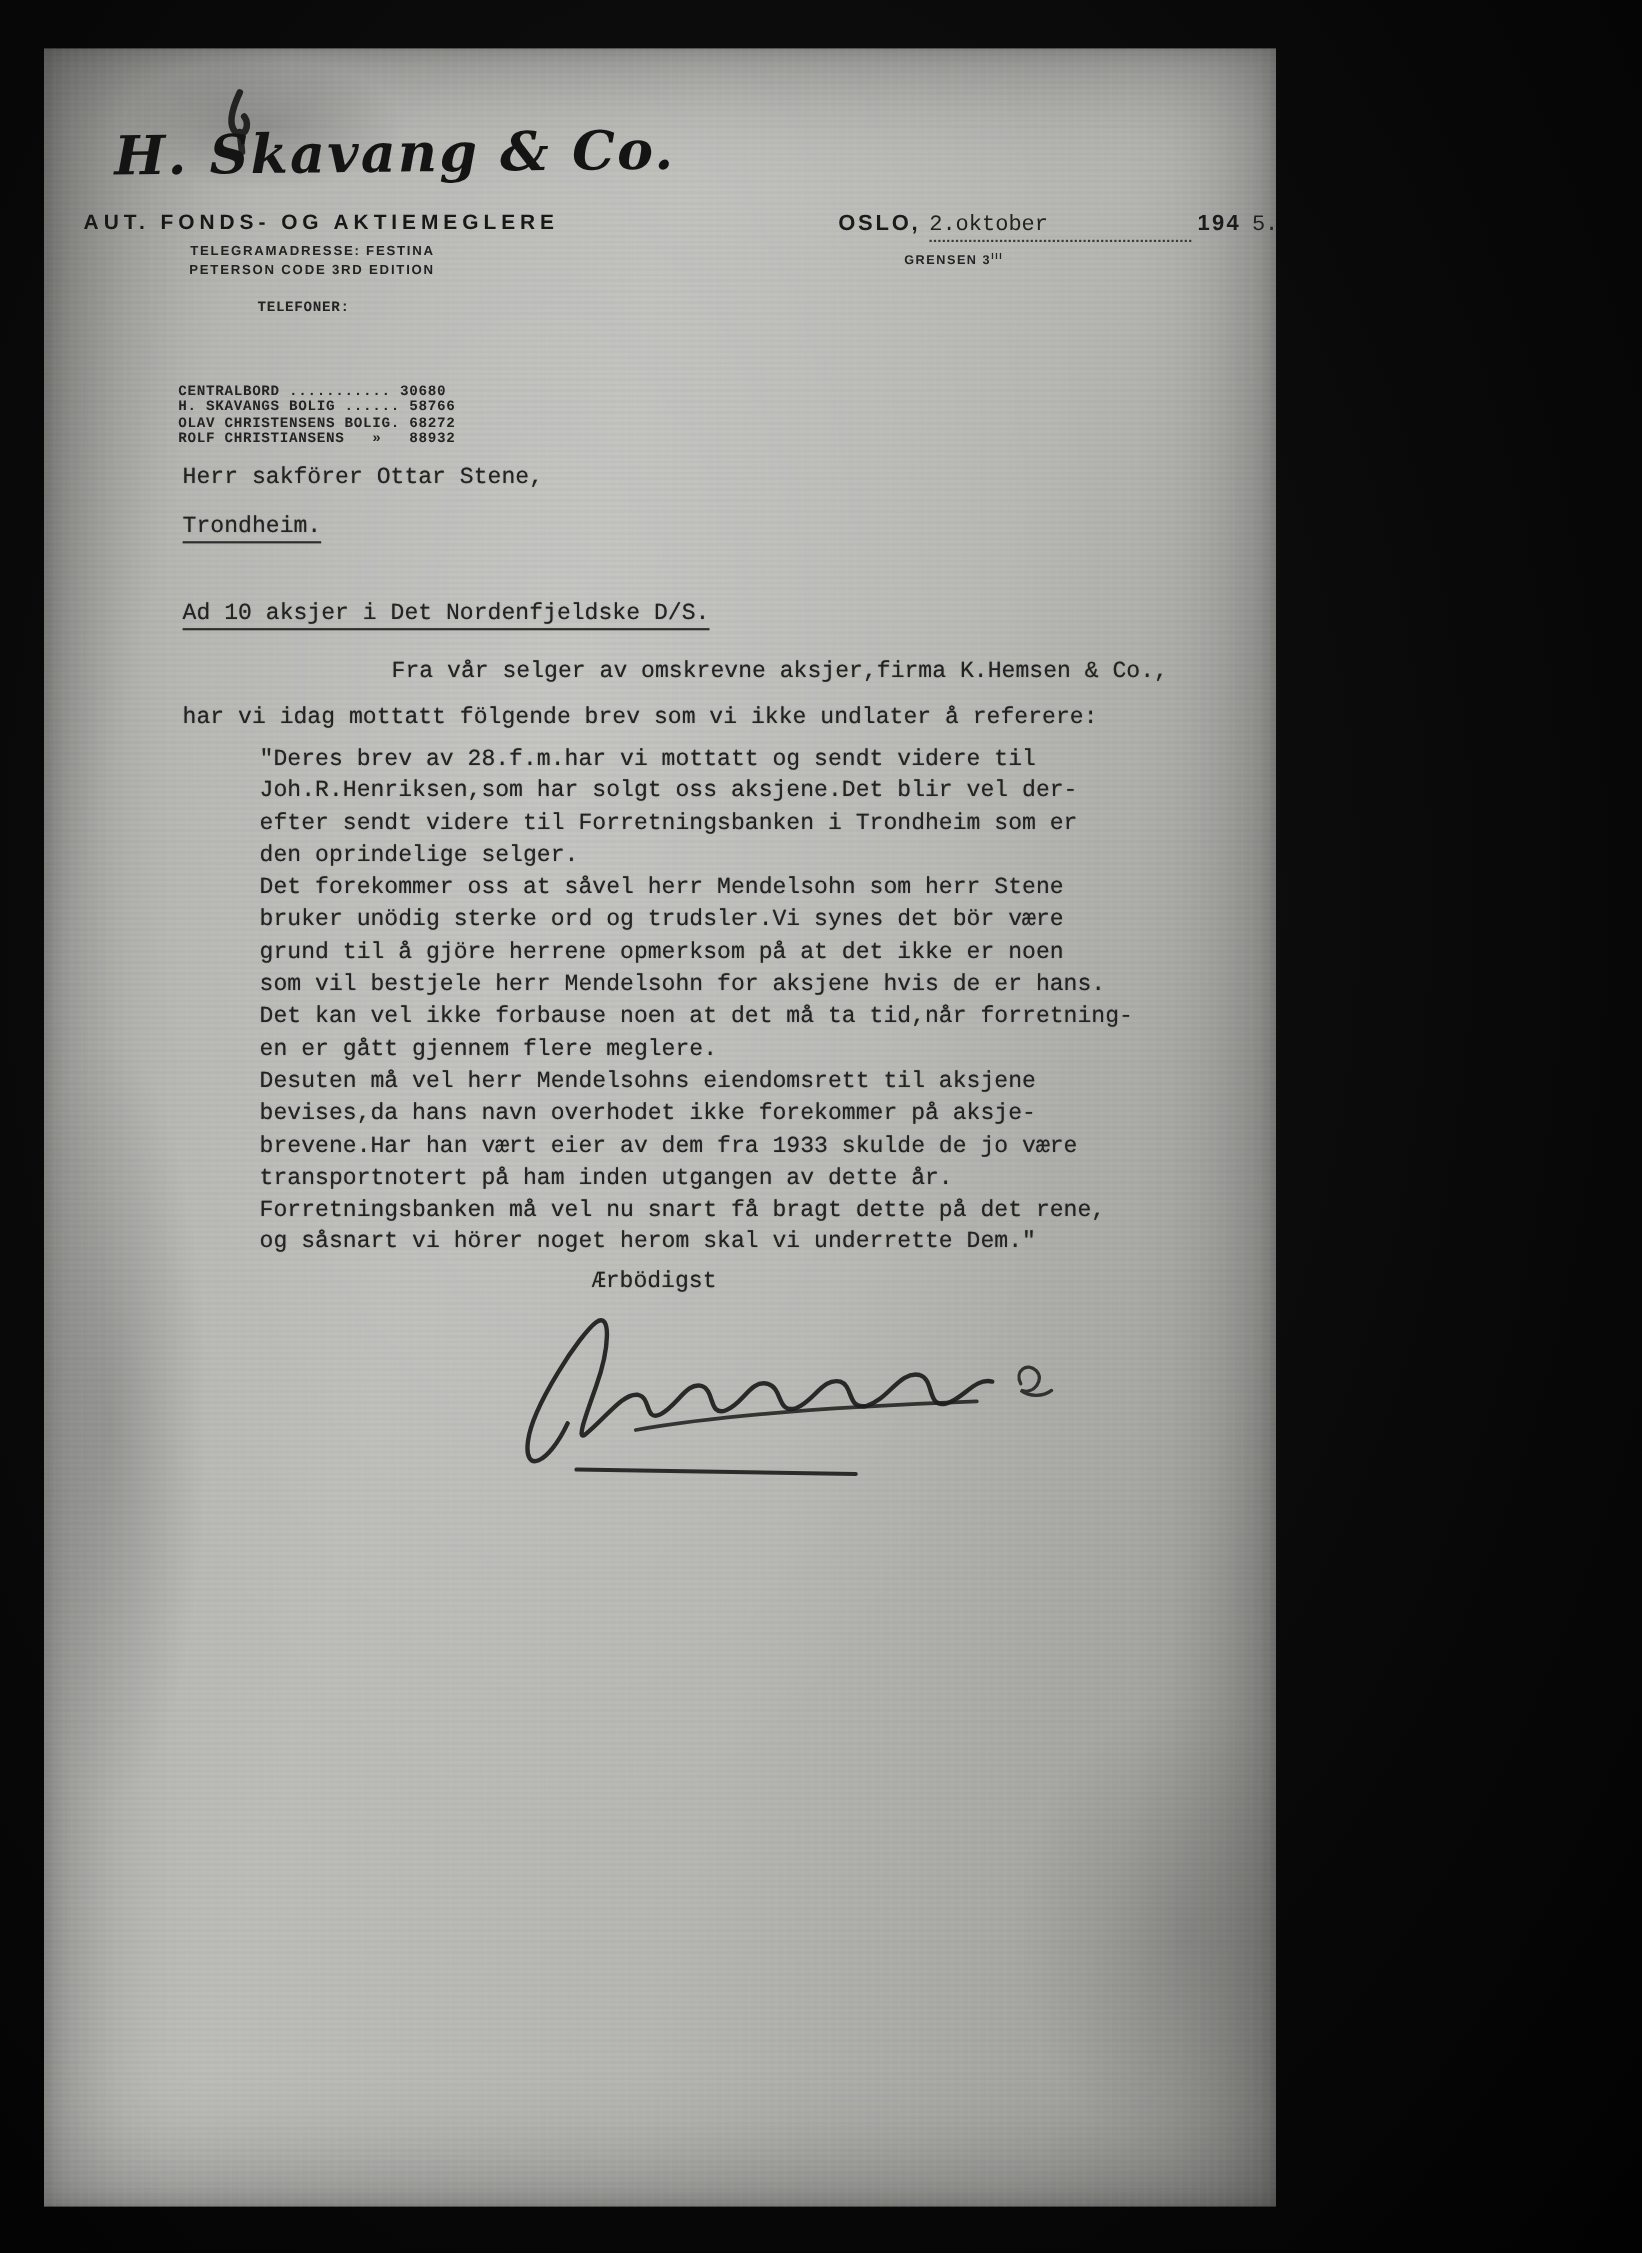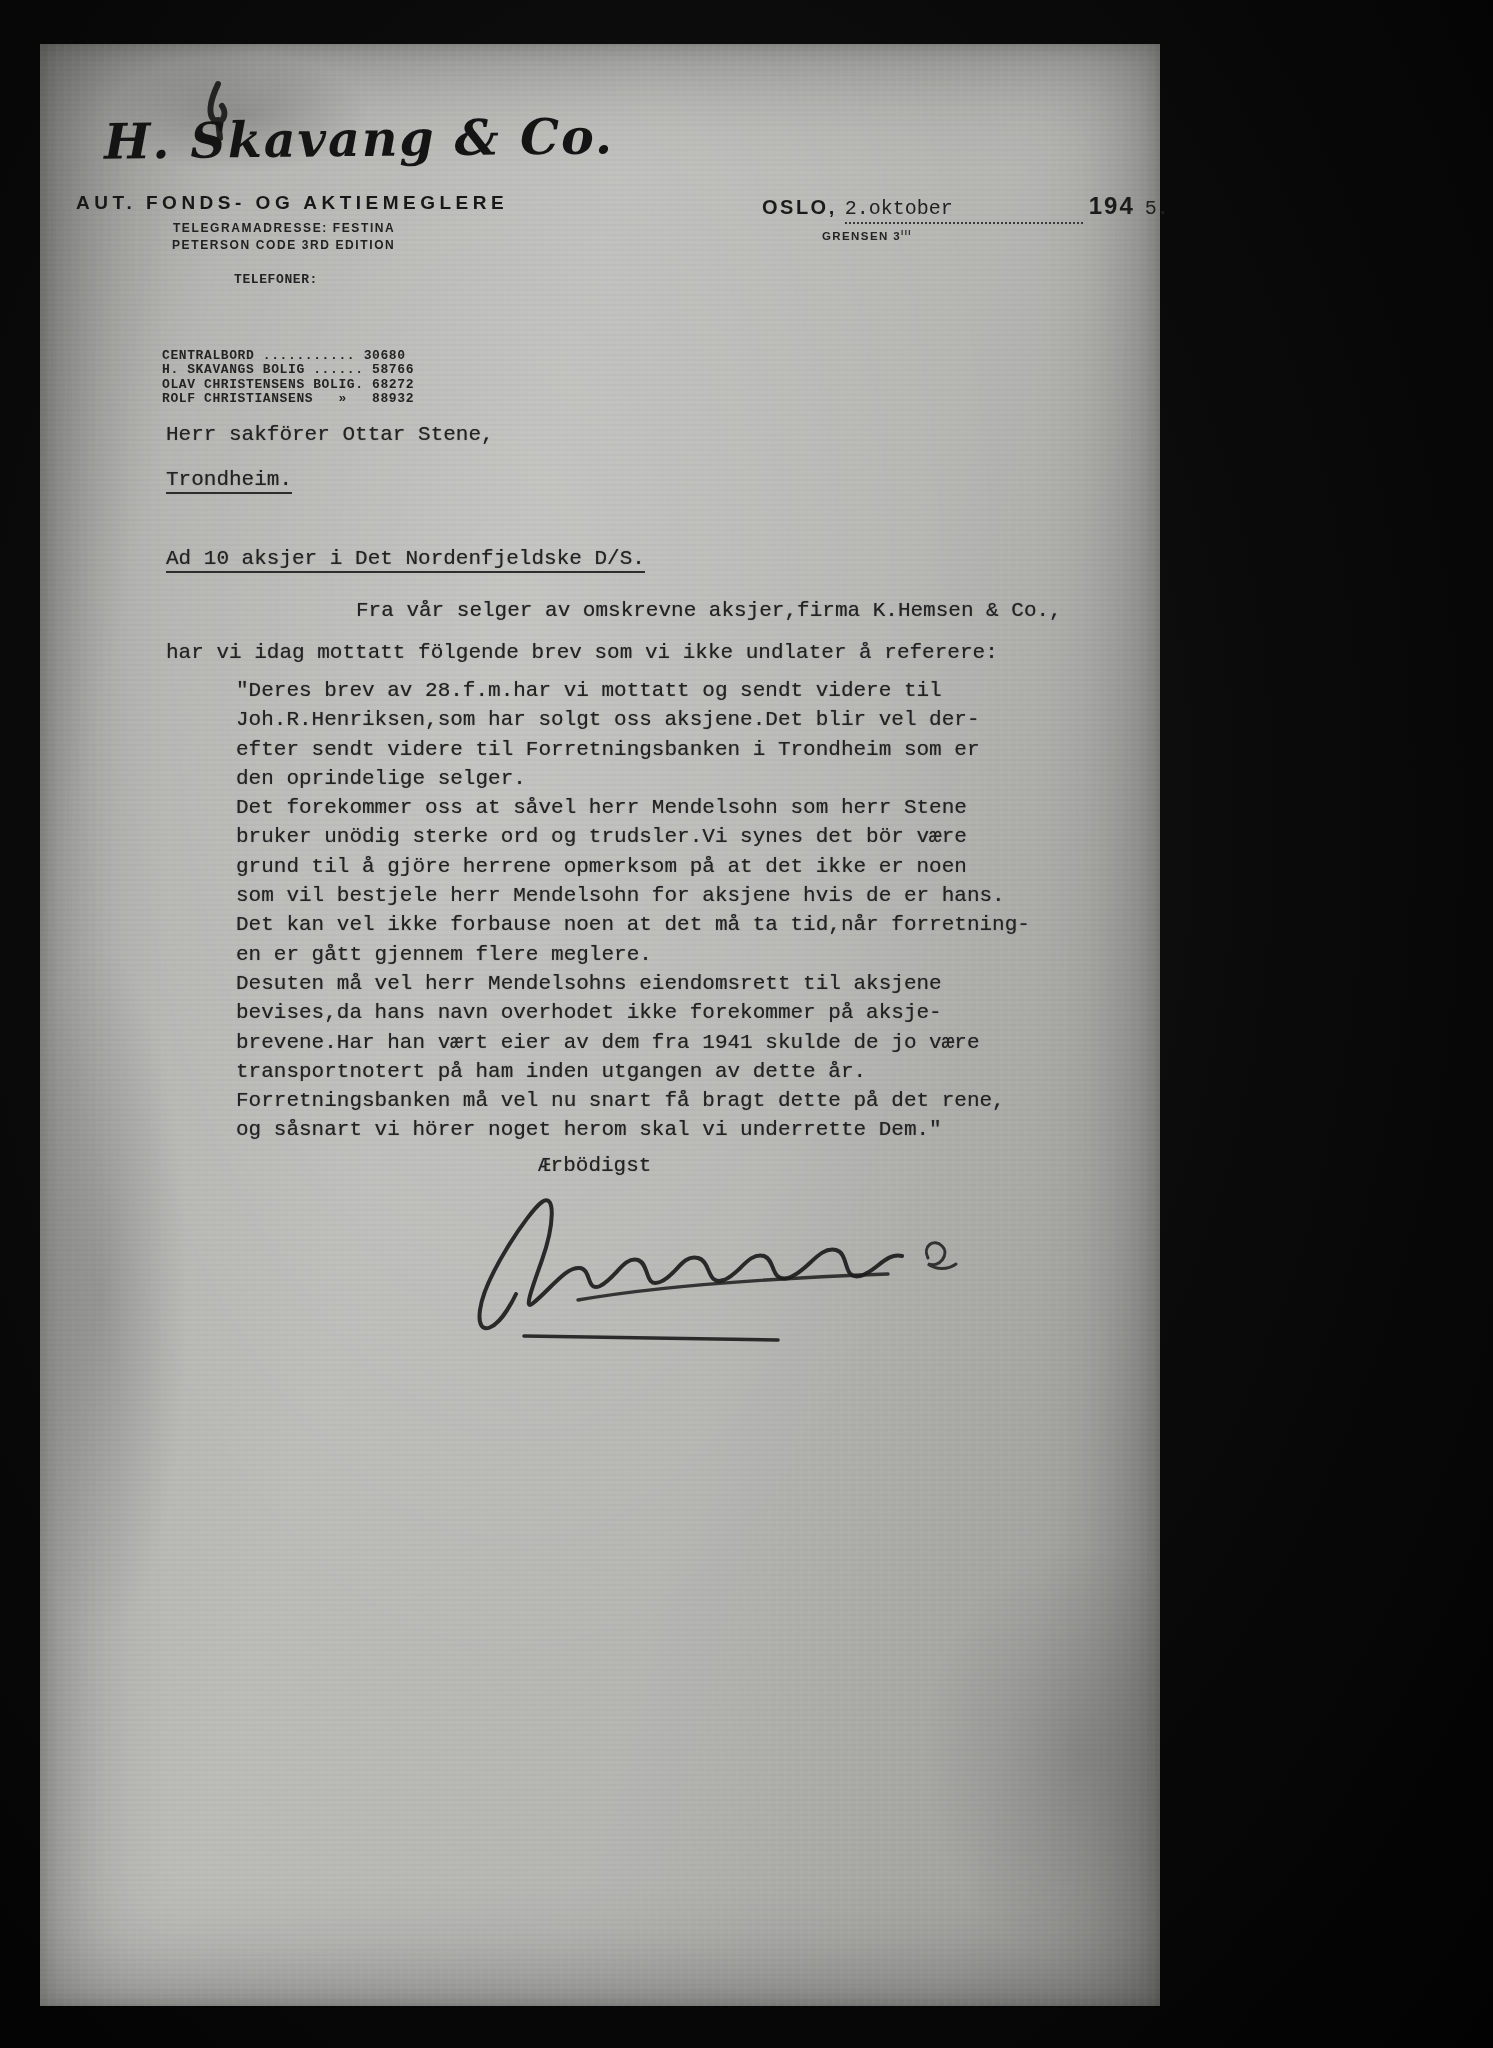--- a/index.html
+++ b/index.html
@@ -49,21 +49,21 @@
   .phones .heading{display:block;padding-left:72px;margin-bottom:3px;}
   .phone-line{display:block;}
 
   .dateline{position:absolute;left:698px;top:148px;white-space:nowrap;color:#1b1b1b;}
   .city{font-weight:bold;font-size:20px;letter-spacing:2.5px;vertical-align:baseline;margin-left:24px;}
   .tw{font-family:"Liberation Mono","DejaVu Sans Mono",monospace;}
   .date-typed{
     display:inline-block;width:238px;font-size:20px;margin-left:8px;
     border-bottom:2px dotted #3a3a3a;padding-bottom:2px;color:#222;
   }
-  .year-printed{font-weight:bold;font-size:24px;letter-spacing:2px;margin-left:6px;}
+  .year-printed{font-weight:bold;font-size:20px;letter-spacing:2px;margin-left:6px;}
   .year-typed{font-size:20px;margin-left:10px;color:#222;}
   .street{
     position:absolute;left:782px;top:184px;
     font-weight:bold;font-size:11.5px;letter-spacing:1.4px;color:#242424;
   }
   .street sup{font-size:8px;}
 
   
   .type{
     font-family:"Liberation Mono","DejaVu Sans Mono",monospace;
@@ -134,21 +134,21 @@
         <span class="q-line">efter sendt videre til Forretningsbanken i Trondheim som er</span>
         <span class="q-line">den oprindelige selger.</span>
         <span class="q-line">Det forekommer oss at såvel herr Mendelsohn som herr Stene</span>
         <span class="q-line">bruker unödig sterke ord og trudsler.Vi synes det bör være</span>
         <span class="q-line">grund til å gjöre herrene opmerksom på at det ikke er noen</span>
         <span class="q-line">som vil bestjele herr Mendelsohn for aksjene hvis de er hans.</span>
         <span class="q-line">Det kan vel ikke forbause noen at det må ta tid,når forretning-</span>
         <span class="q-line">en er gått gjennem flere meglere.</span>
         <span class="q-line">Desuten må vel herr Mendelsohns eiendomsrett til aksjene</span>
         <span class="q-line">bevises,da hans navn overhodet ikke forekommer på aksje-</span>
-        <span class="q-line">brevene.Har han vært eier av dem fra 1941 skulde de jo være</span>
+        <span class="q-line">brevene.Har han vært eier av dem fra 1933 skulde de jo være</span>
         <span class="q-line">transportnotert på ham inden utgangen av dette år.</span>
         <span class="q-line">Forretningsbanken må vel nu snart få bragt dette på det rene,</span>
         <span class="q-line">og såsnart vi hörer noget herom skal vi underrette Dem."</span>
       </div>
 
     <div class="closing type">Ærbödigst</div>
 
     <svg class="signature" width="520" height="175" viewBox="0 0 520 175">
       <g stroke="#1c1c1c" stroke-width="4" fill="none" stroke-linecap="round">
         <path d="M58,112 C40,150 18,158 22,128 C26,96 70,30 84,20 C98,10 96,44 84,78 C74,106 66,128 74,122 C92,108 108,84 122,86 C134,88 128,110 142,104 C158,96 166,74 180,78 C192,82 186,106 202,100 C218,94 224,72 240,76 C254,80 248,104 266,98 C282,92 290,70 306,74 C318,78 312,100 330,96 C350,90 360,64 378,68 C392,72 384,98 402,94 C418,90 428,70 444,74" opacity=".92"></path>

